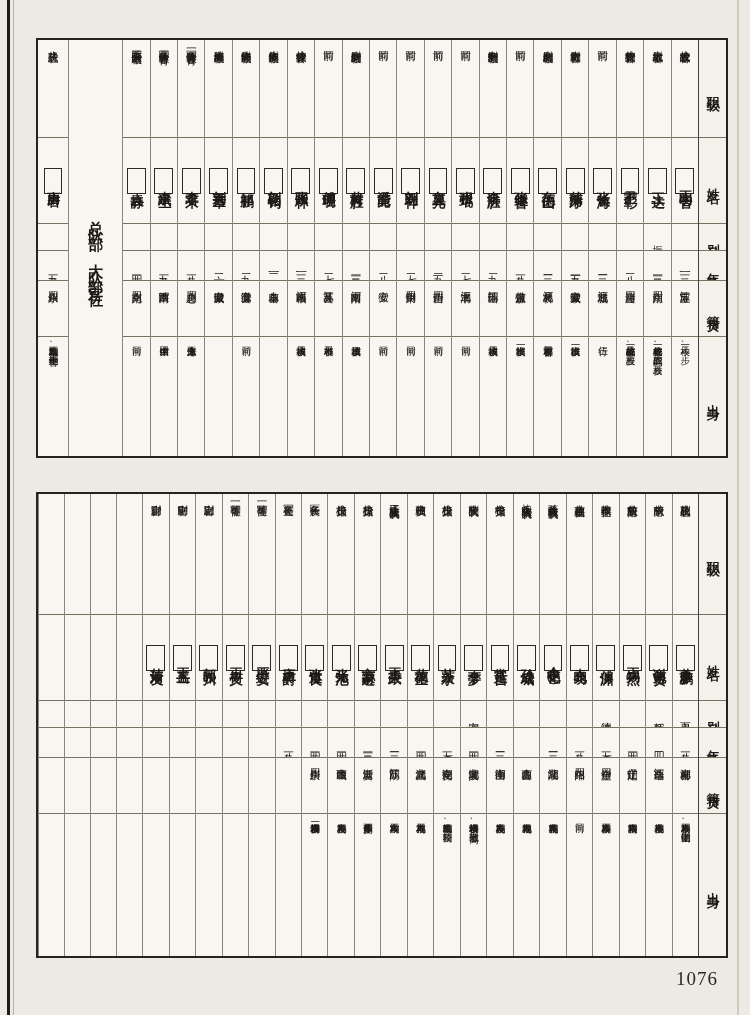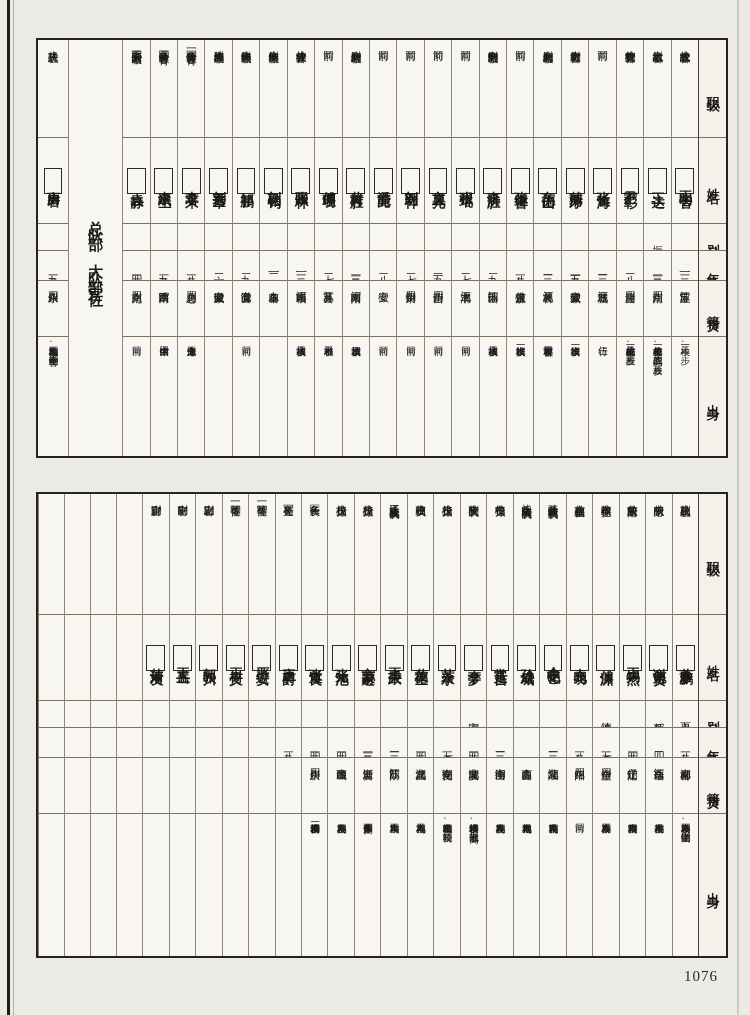--- a/index.html
+++ b/index.html
@@ -60,21 +60,21 @@
   .header-col .cell { align-items:center; }
   .header-label { font-size:13px; font-weight:bold; letter-spacing:3px; }
 
   .section-cell { height:100%; align-items:center; }
   .section-text { font-size:15px; font-weight:bold; letter-spacing:7px; }
 
   .leader-col .name-text { font-size:13px; }
 
   .page-number {
     position:absolute; top:968px; right:32px;
-    font-size:15px; letter-spacing:1px; color:#2a2824;
+    font-size:19px; letter-spacing:1px; color:#2a2824;
   }
 </style>
 </head>
 <body>
 
 <div class="scan-edge-left"></div>
 <div class="scan-edge-left2"></div>
 <div class="scan-edge-right"></div>
 
 <div class="table-wrap" id="table-top">

